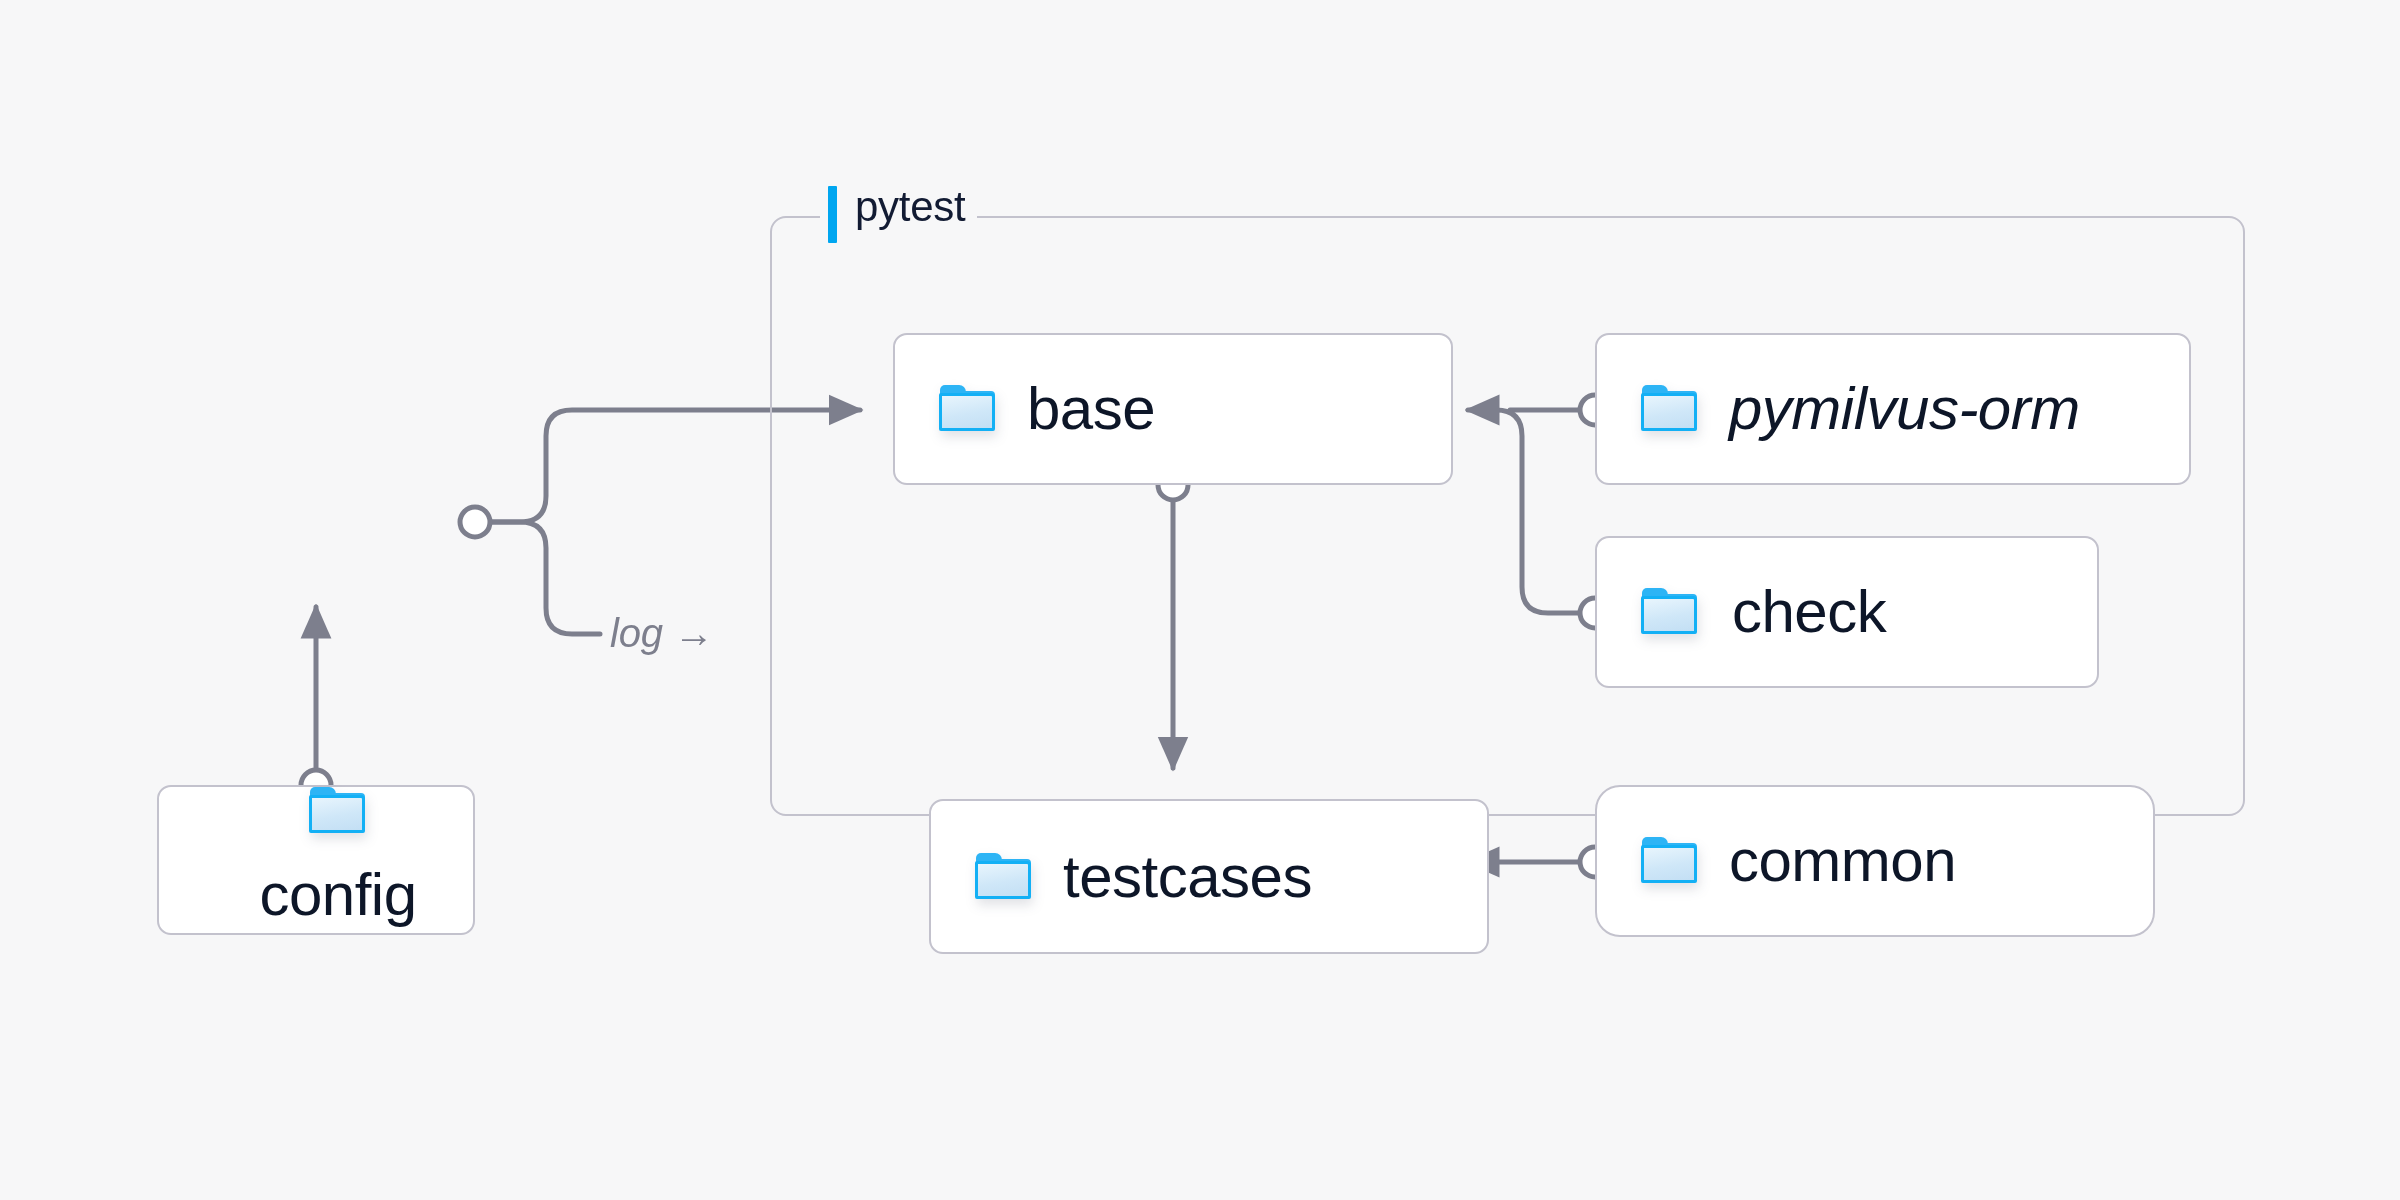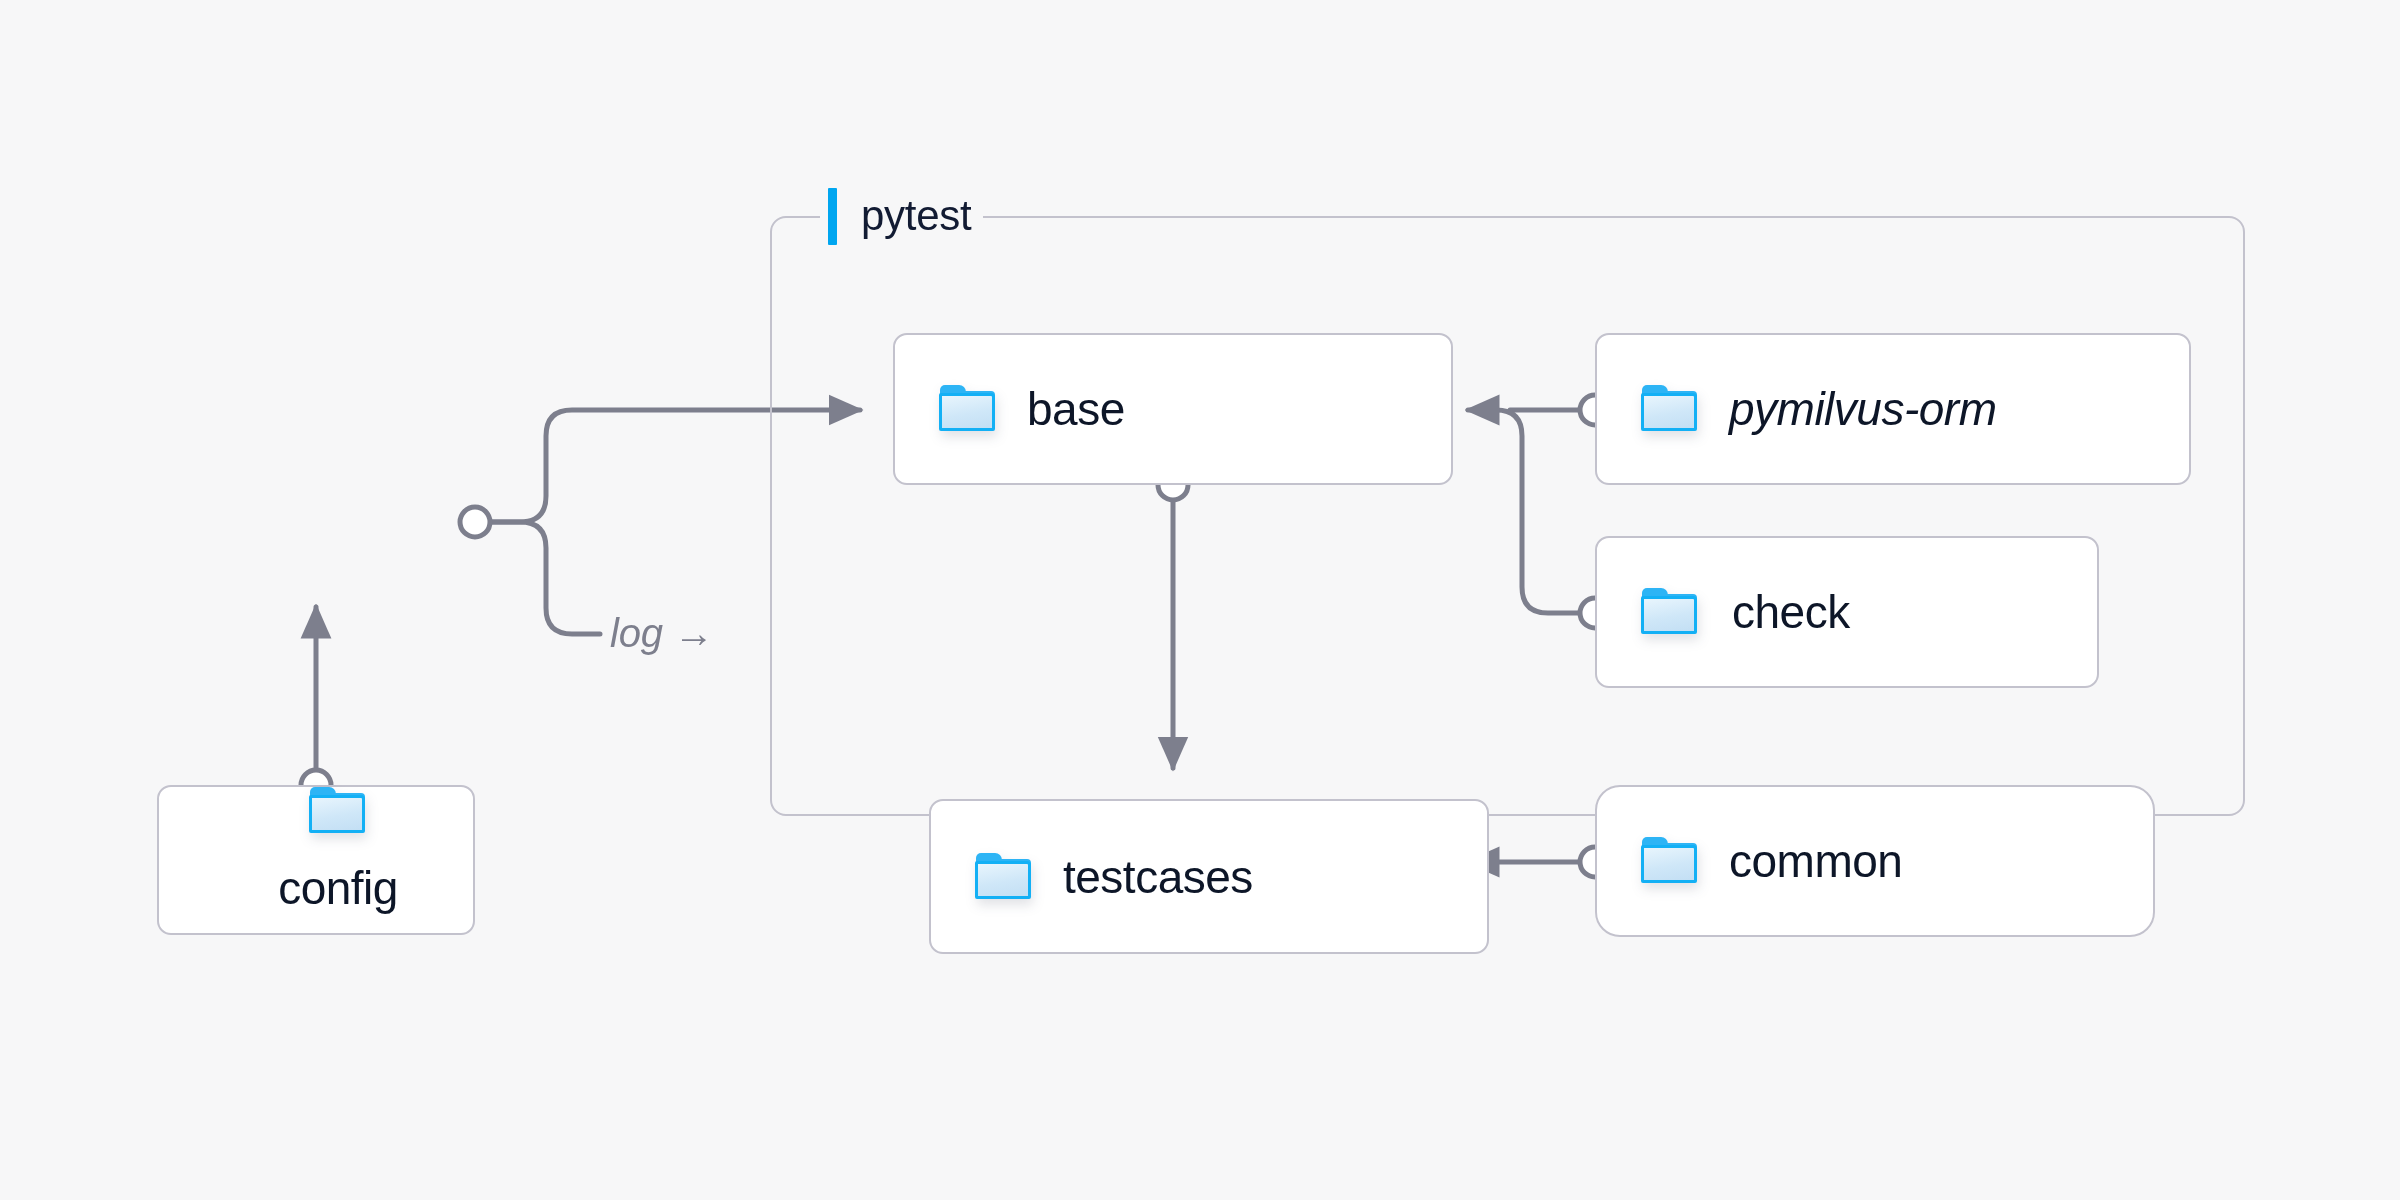--- a/index.html
+++ b/index.html
@@ -34,22 +34,22 @@
     border-radius: 16px;
     box-sizing: border-box;
     background: transparent;
   }
   .group-label {
     position: absolute;
     left: 820px;
     top: 186px;
     height: 60px;
     display: flex;
-    align-items: center;
-    gap: 24px;
+    align-items: flex-start;
+    gap: 18px;
     background: #f7f7f8;
     padding: 0 12px 0 8px;
   }
   .group-accent {
     width: 9px;
     height: 57px;
     background: #00a6f0;
     border-radius: 1px;
     flex: none;
   }
@@ -67,21 +67,21 @@
     background: #ffffff;
     border: 2px solid #c3c2cd;
     border-radius: 14px;
     box-sizing: border-box;
     display: flex;
     align-items: center;
     padding-left: 44px;
     gap: 30px;
   }
   .node-label {
-    font-size: 46px;
+    font-size: 60px;
     color: #0d1628;
     letter-spacing: -0.5px;
     line-height: 1;
     white-space: nowrap;
   }
 
   
   .folder-icon {
     flex: none;
     width: 58px;

